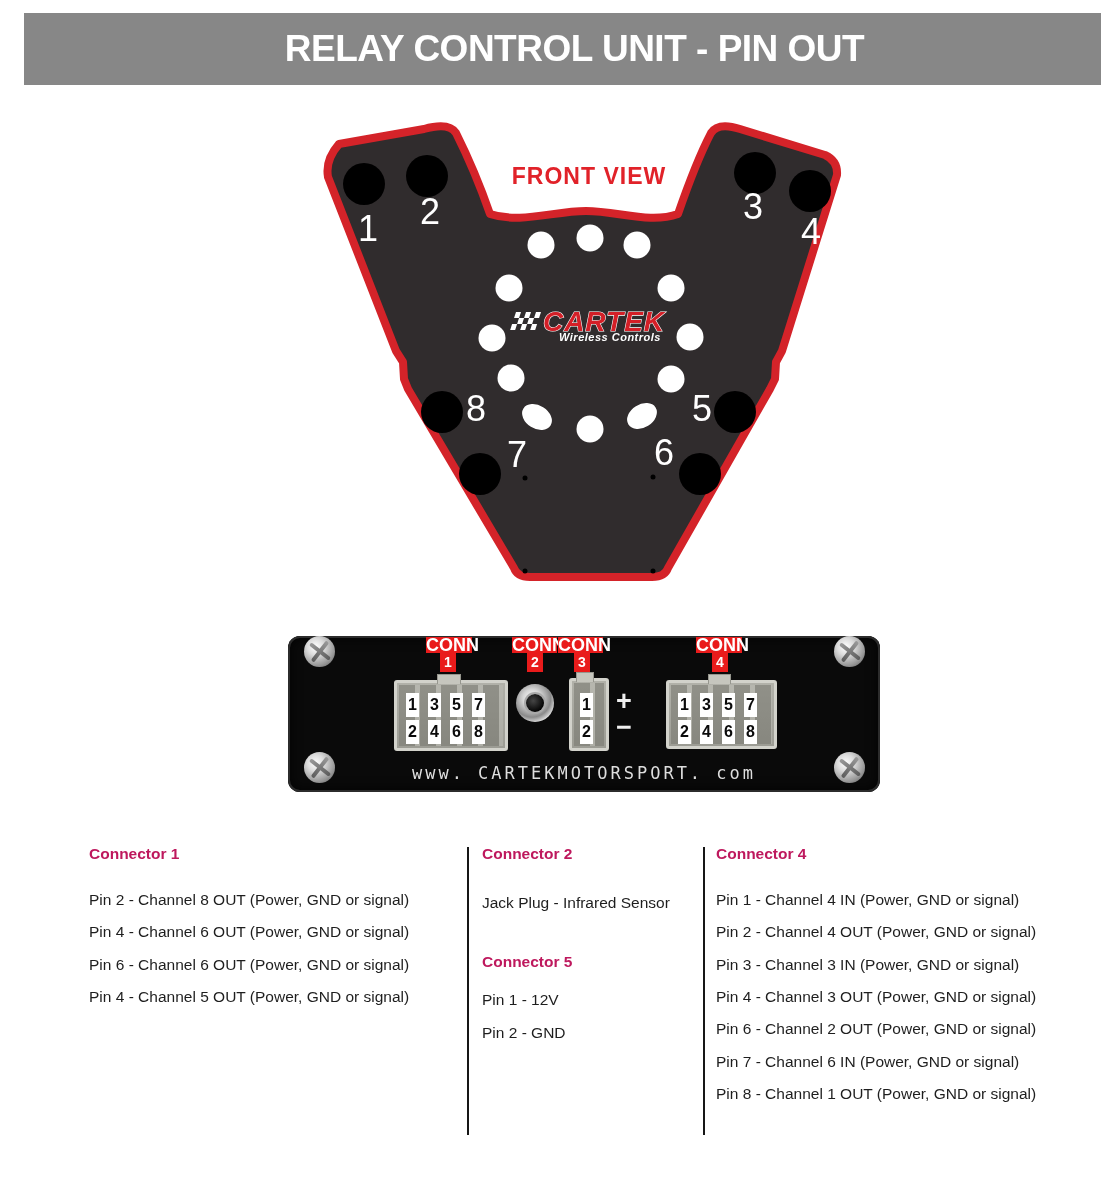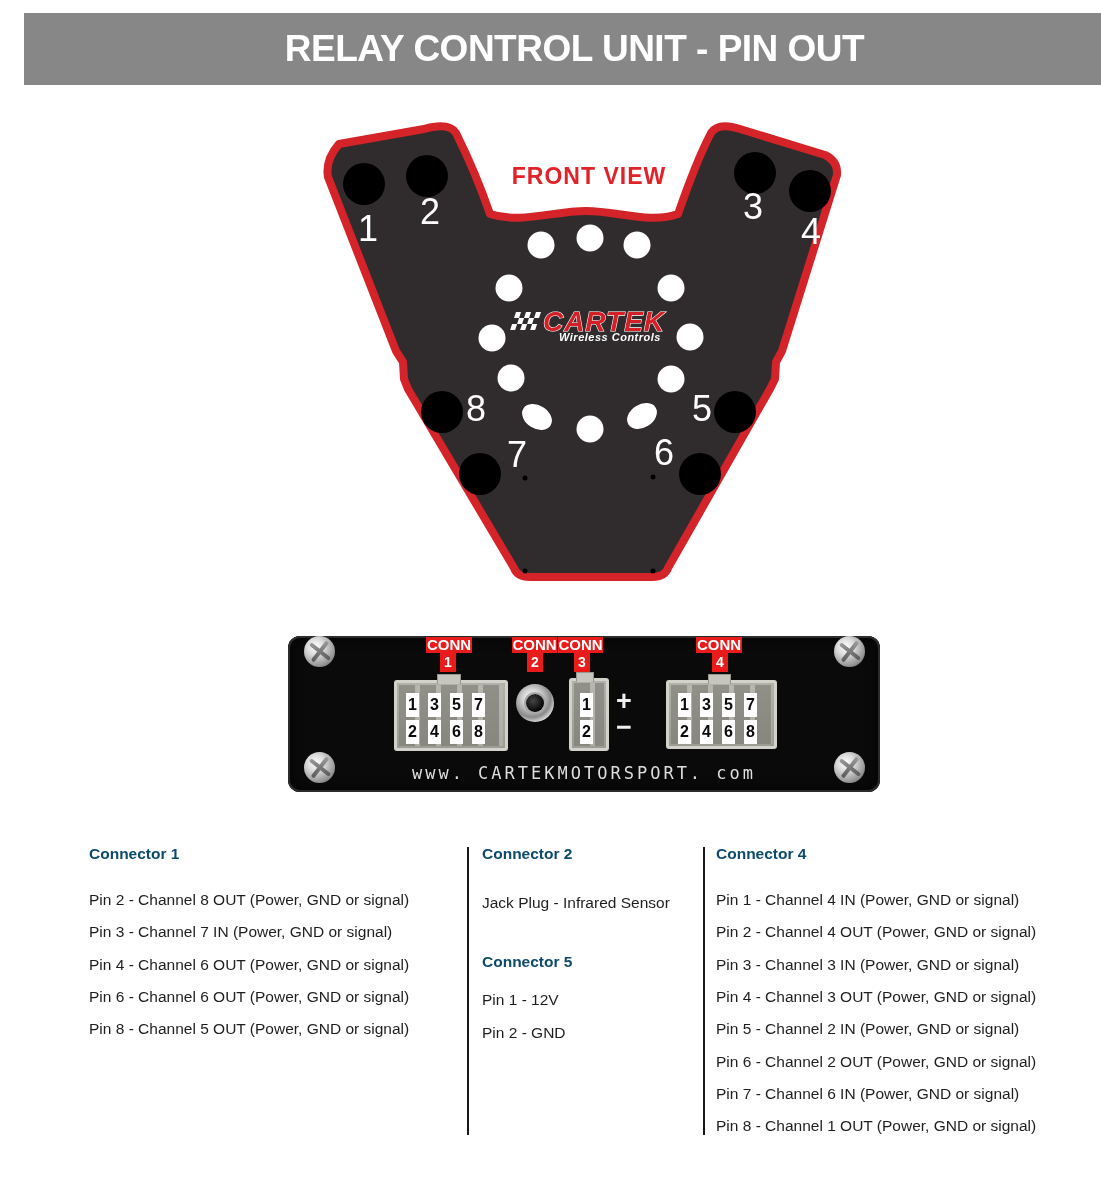--- a/index.html
+++ b/index.html
@@ -25,40 +25,40 @@
   
   .panel{position:absolute;left:264px;top:636px;width:592px;height:156px;background:#0a0a0a;
          border-radius:12px;box-shadow:inset 0 0 0 2px #2c2c2c, inset 0 0 14px #000;}
   .screw{position:absolute;width:31px;height:31px;border-radius:50%;
          background:radial-gradient(circle at 38% 35%, #ffffff 0%, #dcdcdc 30%, #969696 68%, #4c4c4c 100%);}
   .screw i{position:absolute;left:13.5px;top:3px;width:4px;height:25px;border-radius:2px;
            background:linear-gradient(#9a9a9a,#5b5b5b);}
   .screw i:first-child{transform:rotate(38deg);}
   .screw i:last-child{transform:rotate(-52deg);}
   .conn-label{position:absolute;top:1px;height:16px;background:var(--accent-red,#e91b1b);color:#fff;
-              font-size:15px;font-weight:bold;text-align:center;line-height:16px;}
+              font-size:18px;font-weight:bold;text-align:center;line-height:16px;}
   .conn-num{position:absolute;top:17px;width:16px;height:19px;background:var(--accent-red,#e91b1b);color:#fff;
             font-size:14px;font-weight:bold;text-align:center;line-height:18px;}
   .housing{position:absolute;background:linear-gradient(#b1b1a9,#9c9c94);border:3px solid #d2d2cb;border-radius:3px;}
   .housing .ribs{position:absolute;inset:2px;opacity:.55;
       background:repeating-linear-gradient(90deg,#77776f 0 16px,#bcbcb4 16px 21px),
                  linear-gradient(0deg,transparent 0 26px,#bcbcb4 26px 31px,transparent 31px);}
   .htab{position:absolute;top:-9px;height:9px;background:#c6c6be;border:1px solid #96968e;border-bottom:none;}
   .pinbox{position:absolute;width:13px;height:24px;background:#fff;color:#0a0a0a;font-size:16px;
           font-weight:bold;line-height:24px;text-align:center;}
   .jack{position:absolute;left:228px;top:48px;width:38px;height:38px;border-radius:50%;
         background:radial-gradient(circle at 42% 38%, #ffffff 0%, #d6d6d6 28%, #8a8a8a 58%, #e9e9e9 78%, #4f4f4f 100%);}
   .jack:after{content:"";position:absolute;inset:10px;border-radius:50%;
         background:radial-gradient(circle at 40% 38%, #454545, #000 75%);box-shadow:0 0 0 2px #a9a9a9;}
   .sign{position:absolute;width:28px;color:#efefef;font-size:27px;font-weight:bold;line-height:26px;text-align:center;}
   .website{position:absolute;left:0;width:100%;top:127px;text-align:center;color:#dedede;
            font-family:"DejaVu Sans Mono",monospace;font-size:17px;letter-spacing:3px;white-space:nowrap;}
 
   
-  .pinout h3{margin:0;font-size:15.5px;font-weight:bold;color:#0c4a6e;}
+  .pinout h3{margin:0;font-size:15.5px;font-weight:bold;color:#be185d;}
   .col{position:absolute;}
   .col ul{list-style:none;margin:0;padding:0;position:absolute;left:0;}
   .col li, .pline{height:32.35px;line-height:32.35px;font-size:15.5px;color:#1e1e1e;white-space:nowrap;}
   .pline{position:absolute;left:0;height:20px;line-height:20px;}
   .h3abs{position:absolute;left:0;}
   .col1{left:65px;top:845px;width:380px;height:292px;}
   .col2{left:458px;top:845px;width:215px;height:292px;}
   .col3{left:692px;top:845px;width:405px;height:292px;}
   .col1 ul,.col3 ul{top:39px;}
   .divider{position:absolute;width:2px;background:#161616;}
@@ -215,24 +215,23 @@
       </div>
 
     <div class="website">www. CARTEKMOTORSPORT. com</div>
   </div>
 
   <section class="pinout">
     <div class="col col1">
       <h3>Connector 1</h3>
       <ul>
           <li>Pin 2 - Channel 8 OUT (Power, GND or signal)</li>
-          <li>Pin 3 - Channel 7 IN (Power, GND or signal)</li>
           <li>Pin 4 - Channel 6 OUT (Power, GND or signal)</li>
           <li>Pin 6 - Channel 6 OUT (Power, GND or signal)</li>
-          <li>Pin 8 - Channel 5 OUT (Power, GND or signal)</li>
+          <li>Pin 4 - Channel 5 OUT (Power, GND or signal)</li>
         </ul>
     </div>
 
     <div class="divider divider-1"></div>
 
     <div class="col col2">
       <h3 class="h3abs" style="top:0px">Connector 2</h3>
       <div class="pline" style="top:48px">Jack Plug - Infrared Sensor</div>
       <h3 class="h3abs" style="top:108px">Connector 5</h3>
       <div class="pline" style="top:145px">Pin 1 - 12V</div>
@@ -241,21 +240,20 @@
 
     <div class="divider divider-2"></div>
 
     <div class="col col3">
       <h3>Connector 4</h3>
       <ul>
           <li>Pin 1 - Channel 4 IN (Power, GND or signal)</li>
           <li>Pin 2 - Channel 4 OUT (Power, GND or signal)</li>
           <li>Pin 3 - Channel 3 IN (Power, GND or signal)</li>
           <li>Pin 4 - Channel 3 OUT (Power, GND or signal)</li>
-          <li>Pin 5 - Channel 2 IN (Power, GND or signal)</li>
           <li>Pin 6 - Channel 2 OUT (Power, GND or signal)</li>
           <li>Pin 7 - Channel 6 IN (Power, GND or signal)</li>
           <li>Pin 8 - Channel 1 OUT (Power, GND or signal)</li>
         </ul>
     </div>
   </section>
 
 </div>
 
 </body></html>

